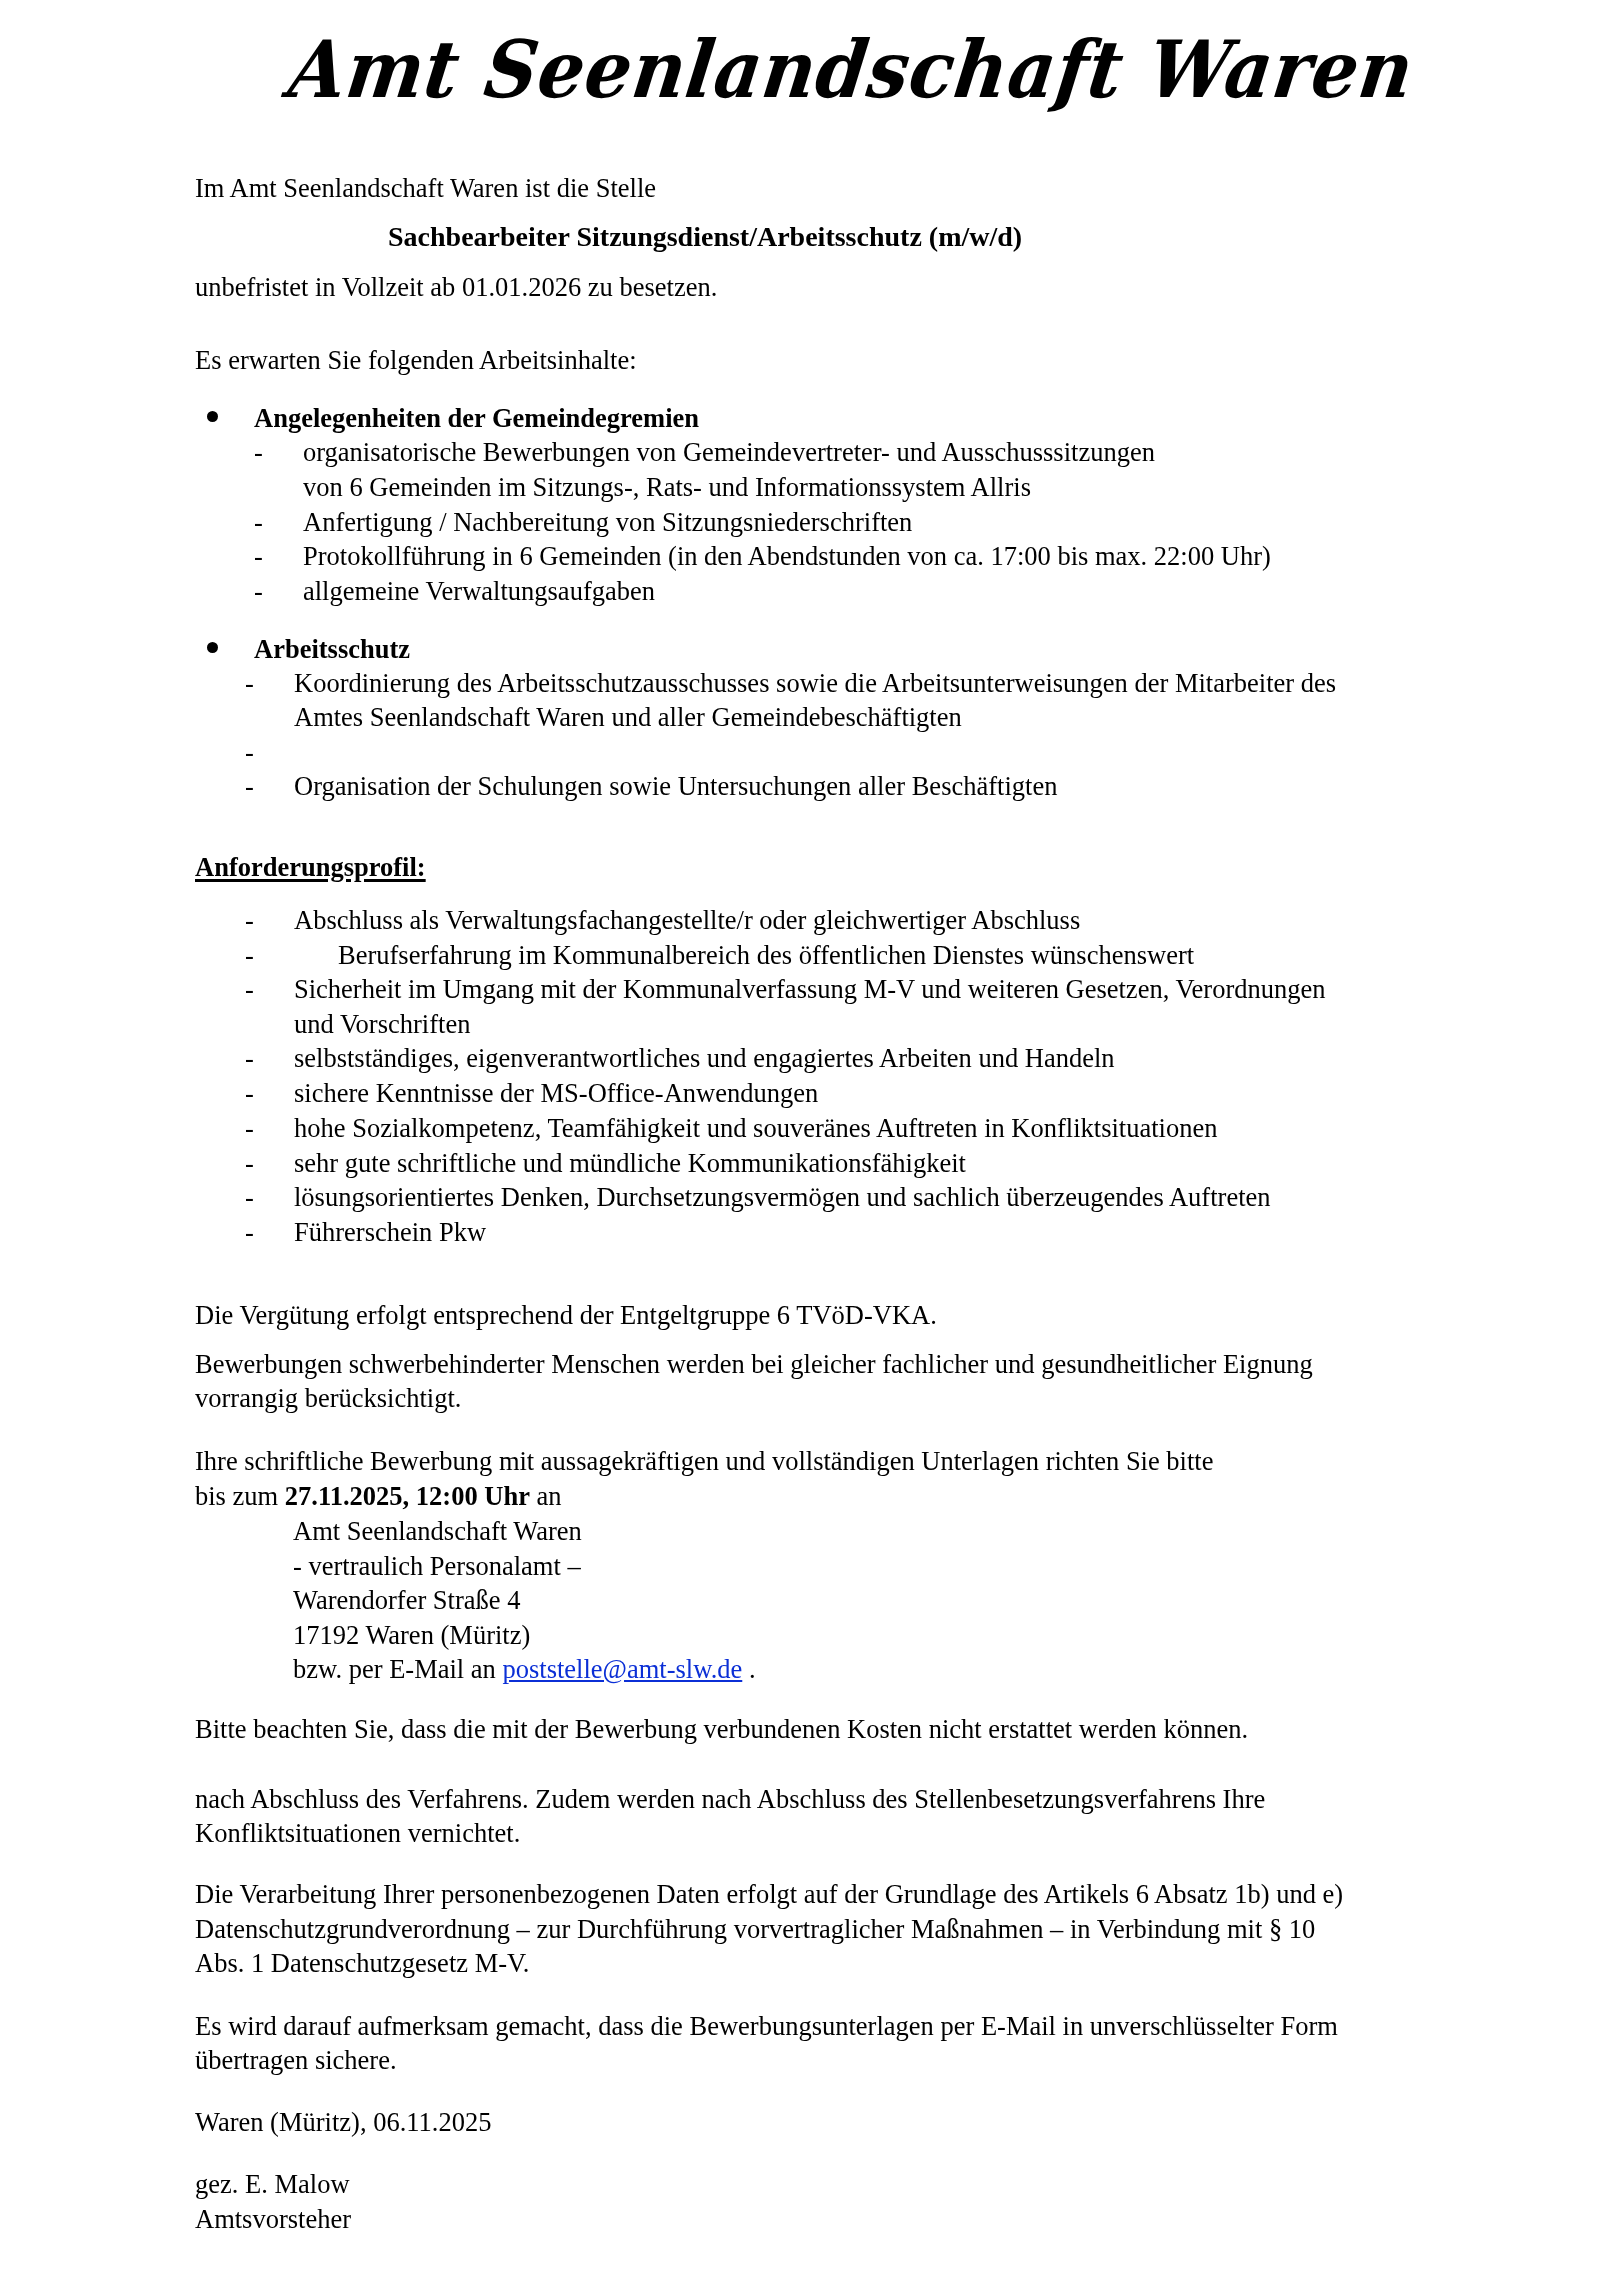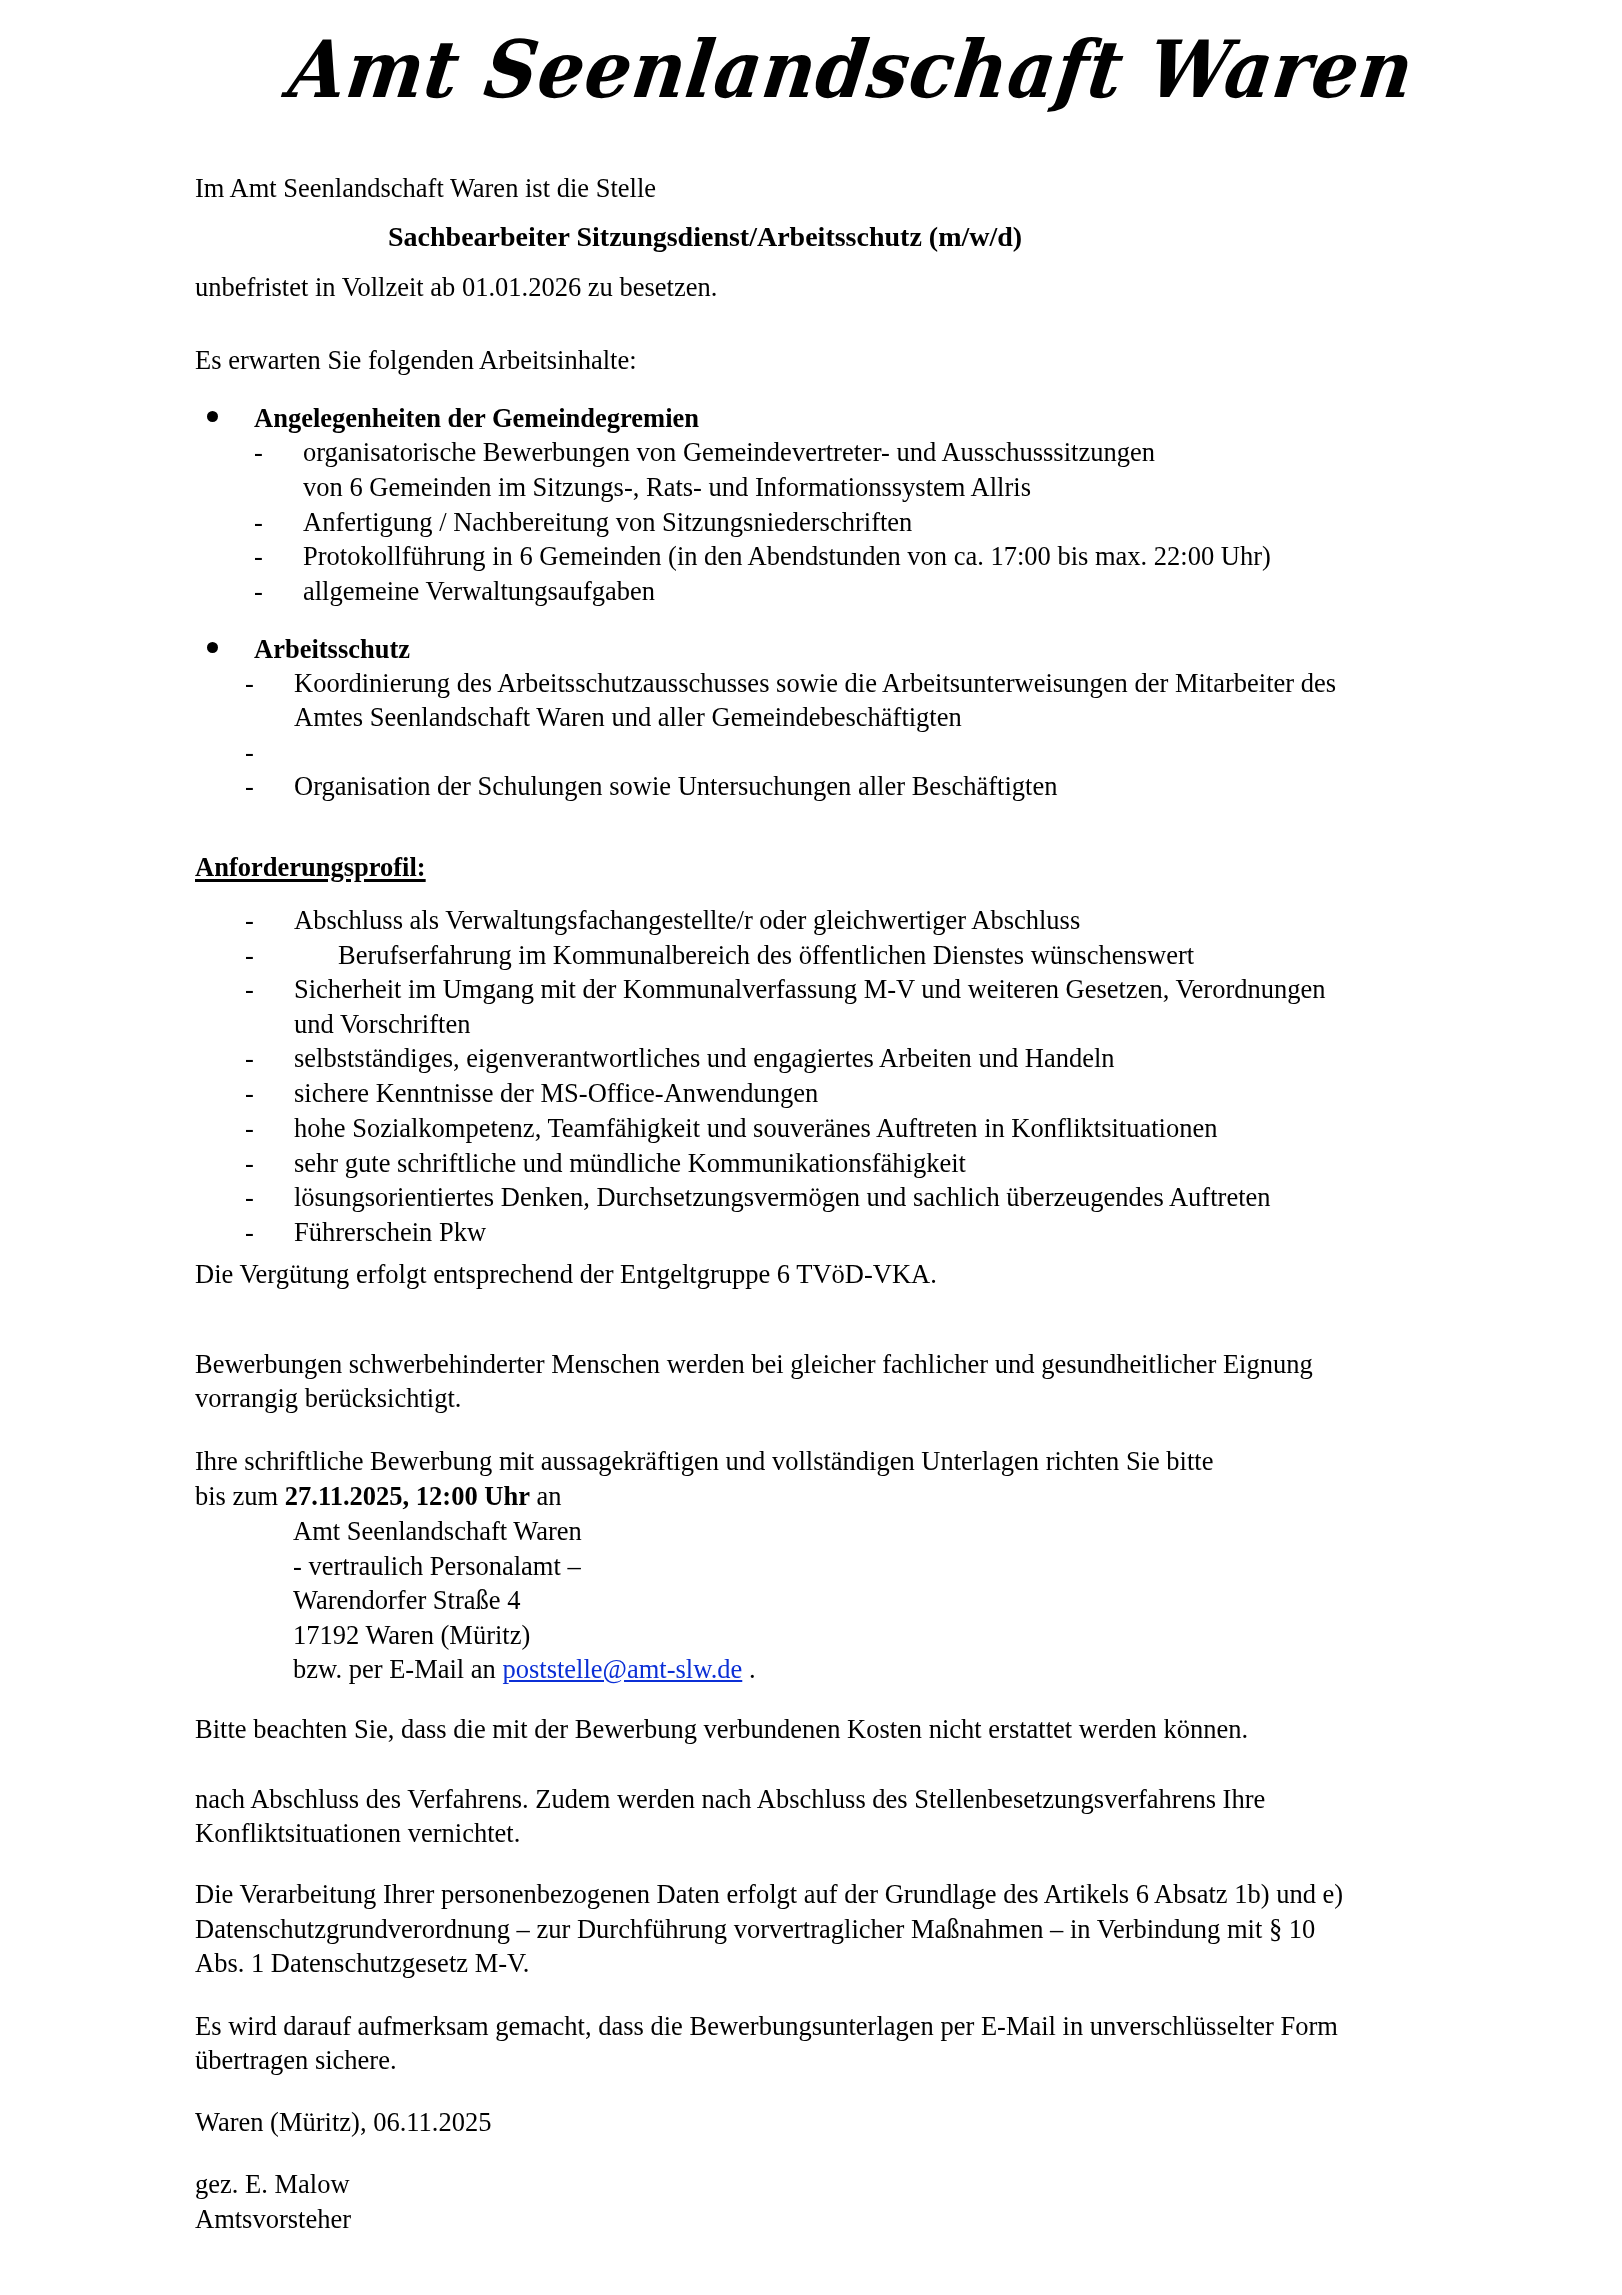--- a/index.html
+++ b/index.html
@@ -85,21 +85,21 @@
   <div class="line" style="left:294px; top:1076px;">sichere Kenntnisse der MS-Office-Anwendungen</div>
   <div class="dash" style="left:245px; top:1111px;">-</div>
   <div class="line" style="left:294px; top:1111px;">hohe Sozialkompetenz, Teamfähigkeit und souveränes Auftreten in Konfliktsituationen</div>
   <div class="dash" style="left:245px; top:1146px;">-</div>
   <div class="line" style="left:294px; top:1146px;">sehr gute schriftliche und mündliche Kommunikationsfähigkeit</div>
   <div class="dash" style="left:245px; top:1180px;">-</div>
   <div class="line" style="left:294px; top:1180px;">lösungsorientiertes Denken, Durchsetzungsvermögen und sachlich überzeugendes Auftreten</div>
   <div class="dash" style="left:245px; top:1215px;">-</div>
   <div class="line" style="left:294px; top:1215px;">Führerschein Pkw</div>
 
-  <div class="line" style="left:195px; top:1257px;font-family:Liberation Serif, serif;">Die Vergütung erfolgt entsprechend der Entgeltgruppe 6 TVöD-VKA.</div>
+  <div class="line" style="left:195px; top:1298px;font-family:Liberation Serif, serif;">Die Vergütung erfolgt entsprechend der Entgeltgruppe 6 TVöD-VKA.</div>
 
   <div class="line" style="left:195px; top:1347px;">Bewerbungen schwerbehinderter Menschen werden bei gleicher fachlicher und gesundheitlicher Eignung</div>
   <div class="line" style="left:195px; top:1381px;">vorrangig berücksichtigt.</div>
 
   <div class="line" style="left:195px; top:1444px;">Ihre schriftliche Bewerbung mit aussagekräftigen und vollständigen Unterlagen richten Sie bitte</div>
   <div class="line" style="left:195px; top:1479px;">
     <span>bis zum</span>
     <span class="bold">27.11.2025, 12:00 Uhr</span>
     <span>an</span>
   </div>

